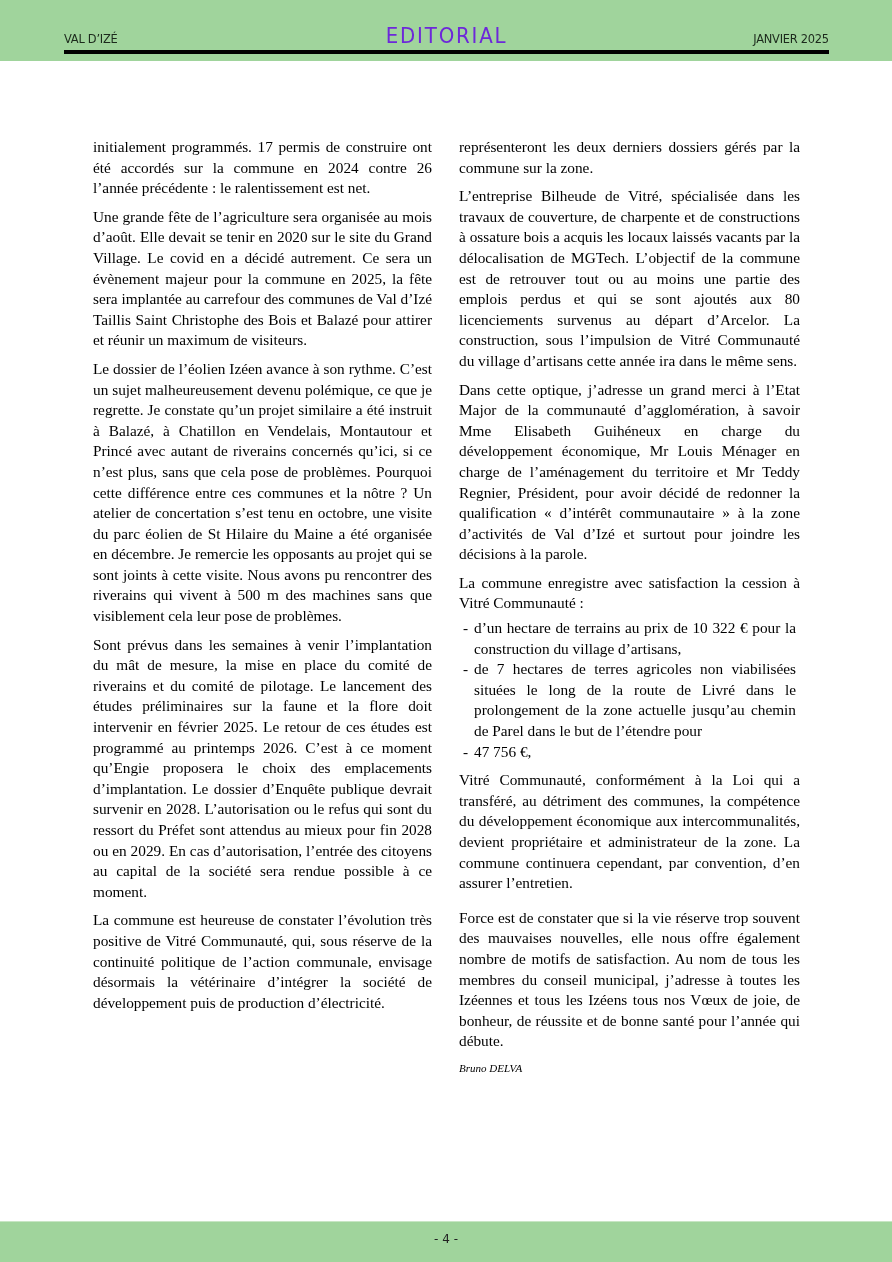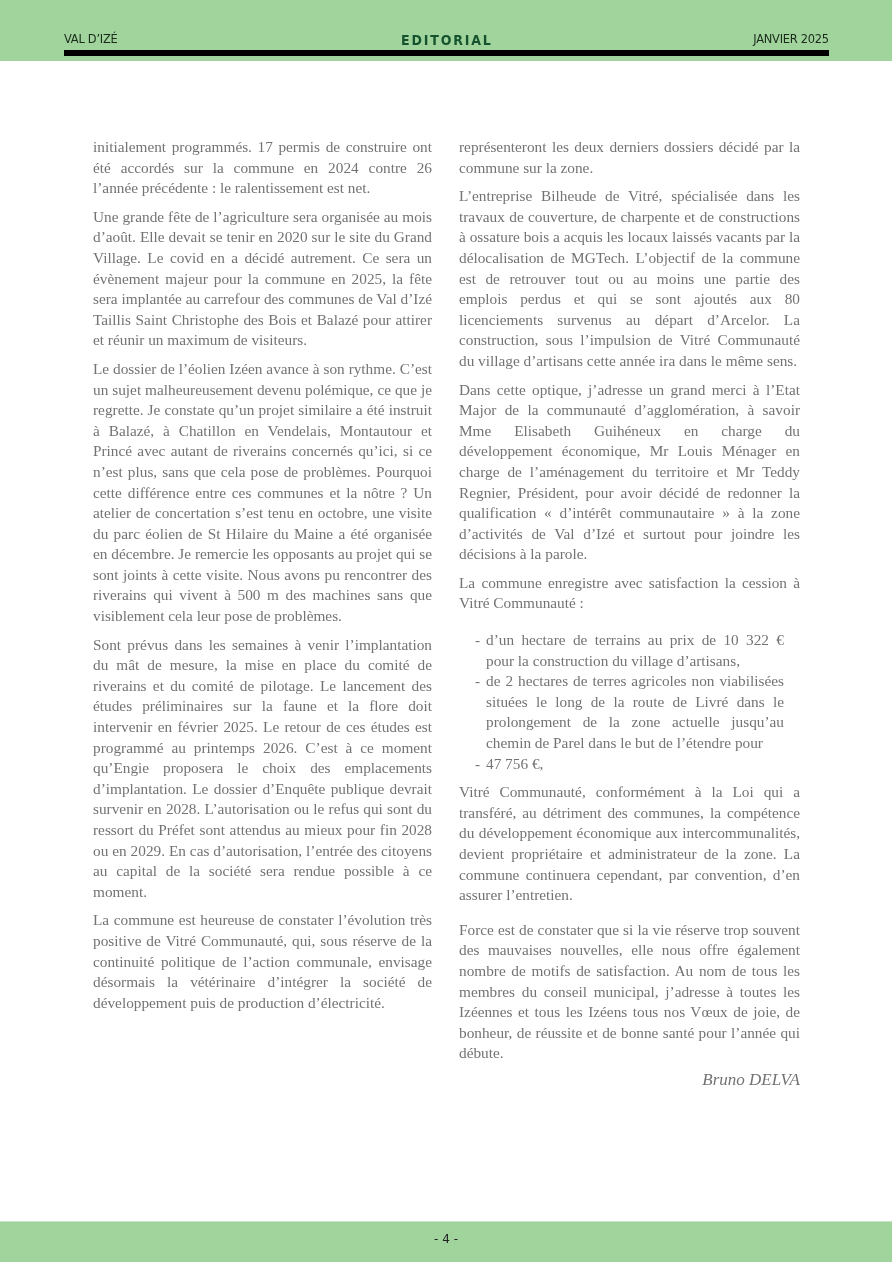--- a/index.html
+++ b/index.html
@@ -1,35 +1,35 @@
 <!DOCTYPE html>
 <html><head>
 <meta charset="utf-8">
 <style>
   html, body { margin:0; padding:0; }
   body { width:892px; height:1262px; background:#ffffff; position:relative; overflow:hidden; }
   .header { position:absolute; left:0; top:0; width:892px; height:61px; background:#a0d49c; }
-  .header-inner { position:absolute; left:64px; right:63px; top:22px; height:28px; border-bottom:6px solid #000000; }
+  .header-inner { position:absolute; left:64px; right:63px; top:22px; height:28px; border-bottom:4px solid #000000; }
   .hdr-left, .hdr-right { position:absolute; bottom:4px; font-family:"DejaVu Sans", sans-serif; font-size:13px; color:#1c2a1c; letter-spacing:-0.3px; transform:scaleX(0.88); }
   .hdr-left { left:0; transform-origin:left bottom; }
   .hdr-right { right:0; transform-origin:right bottom; }
-  .hdr-title { position:absolute; left:0; right:0; bottom:2px; text-align:center; font-family:"DejaVu Sans", sans-serif; font-weight:bold; font-size:14px; letter-spacing:2px; color:#14532d; }
+  .hdr-title { position:absolute; left:0; right:0; bottom:2px; text-align:center; font-family:"DejaVu Sans", sans-serif; font-weight:normal; font-size:22px; letter-spacing:2px; color:#6d28d9; }
   .hdr-title span { display:inline-block; transform:scaleX(0.9); }
 
-  .col { position:absolute; top:137px; width:339px; font-family:"Liberation Serif", serif; font-size:15.3px; line-height:20.6px; color:#737373; text-align:justify; }
+  .col { position:absolute; top:137px; width:339px; font-family:"Liberation Serif", serif; font-size:15.3px; line-height:20.6px; color:#000000; text-align:justify; }
   .col-left { left:93px; }
   .col-right { left:459px; width:341px; }
   .col p { margin:0 0 8px 0; }
-  .col ul { list-style:none; margin:16px; padding:0; }
+  .col ul { list-style:none; margin:4px; padding:0; }
   .col li { position:relative; padding-left:11px; }
   .col li::before { content:"-"; position:absolute; left:0; top:0; }
   .col p.list-intro { margin-bottom:0; }
   .col ul { margin-bottom:8px; }
   .col p.closing { font-weight:normal; margin-top:14px; margin-bottom:6px; }
-  .signature { text-align:right; font-style:italic; font-size:17px; }
+  .signature { font-style:italic; font-size:11px; }
 
   .footer { position:absolute; left:0; top:1221px; width:892px; height:41px; background:#a0d49c; border-top:1px solid #c8e6c4; }
   .page-num { position:absolute; left:0; right:0; top:10px; text-align:center; font-family:"DejaVu Sans", sans-serif; font-size:12px; color:#222; }
 </style>
 </head>
 <body>
 
 <div class="header">
   <div class="header-inner">
     <div class="hdr-left">VAL D’IZÉ</div>
@@ -40,27 +40,27 @@
 
 <div class="col col-left">
   <p>initialement programmés. 17 permis de construire ont été accordés sur la commune en 2024 contre 26 l’année précédente : le ralentissement est net.</p>
   <p>Une grande fête de l’agriculture sera organisée au mois d’août. Elle devait se tenir en 2020 sur le site du Grand Village. Le covid en a décidé autrement. Ce sera un évènement majeur pour la commune en 2025, la fête sera implantée au carrefour des communes de Val d’Izé Taillis Saint Christophe des Bois et Balazé pour attirer et réunir un maximum de visiteurs.</p>
   <p>Le dossier de l’éolien Izéen avance à son rythme. C’est un sujet malheureusement devenu polémique, ce que je regrette. Je constate qu’un projet similaire a été instruit à Balazé, à Chatillon en Vendelais, Montautour et Princé avec autant de riverains concernés qu’ici, si ce n’est plus, sans que cela pose de problèmes. Pourquoi cette différence entre ces communes et la nôtre ? Un atelier de concertation s’est tenu en octobre, une visite du parc éolien de St Hilaire du Maine a été organisée en décembre. Je remercie les opposants au projet qui se sont joints à cette visite. Nous avons pu rencontrer des riverains qui vivent à 500 m des machines sans que visiblement cela leur pose de problèmes.</p>
   <p>Sont prévus dans les semaines à venir l’implantation du mât de mesure, la mise en place du comité de riverains et du comité de pilotage. Le lancement des études préliminaires sur la faune et la flore doit intervenir en février 2025. Le retour de ces études est programmé au printemps 2026. C’est à ce moment qu’Engie proposera le choix des emplacements d’implantation. Le dossier d’Enquête publique devrait survenir en 2028. L’autorisation ou le refus qui sont du ressort du Préfet sont attendus au mieux pour fin 2028 ou en 2029. En cas d’autorisation, l’entrée des citoyens au capital de la société sera rendue possible à ce moment.</p>
   <p>La commune est heureuse de constater l’évolution très positive de Vitré Communauté, qui, sous réserve de la continuité politique de l’action communale, envisage désormais la vétérinaire d’intégrer la société de développement puis de production d’électricité.</p>
 </div>
 
 <div class="col col-right">
-  <p>représenteront les deux derniers dossiers décidé par la commune sur la zone.</p>
+  <p>représenteront les deux derniers dossiers gérés par la commune sur la zone.</p>
   <p>L’entreprise Bilheude de Vitré, spécialisée dans les travaux de couverture, de charpente et de constructions à ossature bois a acquis les locaux laissés vacants par la délocalisation de MGTech. L’objectif de la commune est de retrouver tout ou au moins une partie des emplois perdus et qui se sont ajoutés aux 80 licenciements survenus au départ d’Arcelor. La construction, sous l’impulsion de Vitré Communauté du village d’artisans cette année ira dans le même sens.</p>
   <p>Dans cette optique, j’adresse un grand merci à l’Etat Major de la communauté d’agglomération, à savoir Mme Elisabeth Guihéneux en charge du développement économique, Mr Louis Ménager en charge de l’aménagement du territoire et Mr Teddy Regnier, Président, pour avoir décidé de redonner la qualification « d’intérêt communautaire » à la zone d’activités de Val d’Izé et surtout pour joindre les décisions à la parole.</p>
   <p class="list-intro">La commune enregistre avec satisfaction la cession à Vitré Communauté :</p>
   <ul>
     <li>d’un hectare de terrains au prix de 10 322 € pour la construction du village d’artisans,</li>
-    <li>de 2 hectares de terres agricoles non viabilisées situées le long de la route de Livré dans le prolongement de la zone actuelle jusqu’au chemin de Parel dans le but de l’étendre pour</li>
+    <li>de 7 hectares de terres agricoles non viabilisées situées le long de la route de Livré dans le prolongement de la zone actuelle jusqu’au chemin de Parel dans le but de l’étendre pour</li>
     <li>47 756 €,</li>
   </ul>
   <p>Vitré Communauté, conformément à la Loi qui a transféré, au détriment des communes, la compétence du développement économique aux intercommunalités, devient propriétaire et administrateur de la zone. La commune continuera cependant, par convention, d’en assurer l’entretien.</p>
   <p class="closing">Force est de constater que si la vie réserve trop souvent des mauvaises nouvelles, elle nous offre également nombre de motifs de satisfaction.  Au nom de tous les membres du conseil municipal, j’adresse à toutes les Izéennes et tous les Izéens tous nos Vœux de joie, de bonheur, de réussite et de bonne santé pour l’année qui débute.</p>
   <div class="signature">Bruno DELVA</div>
 </div>
 
 <div class="footer">
   <div class="page-num">- 4 -</div>
 </div>

